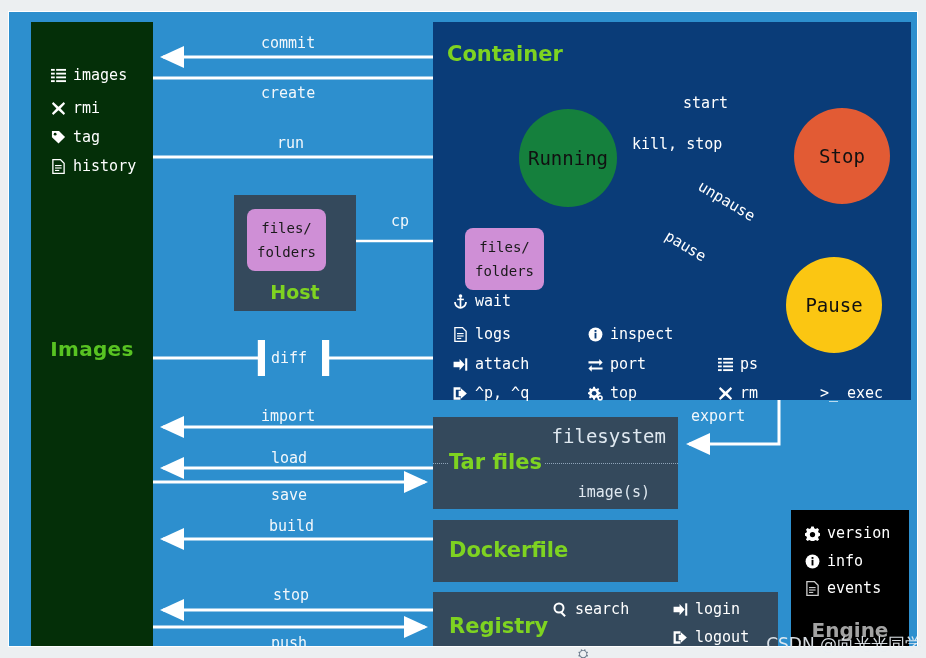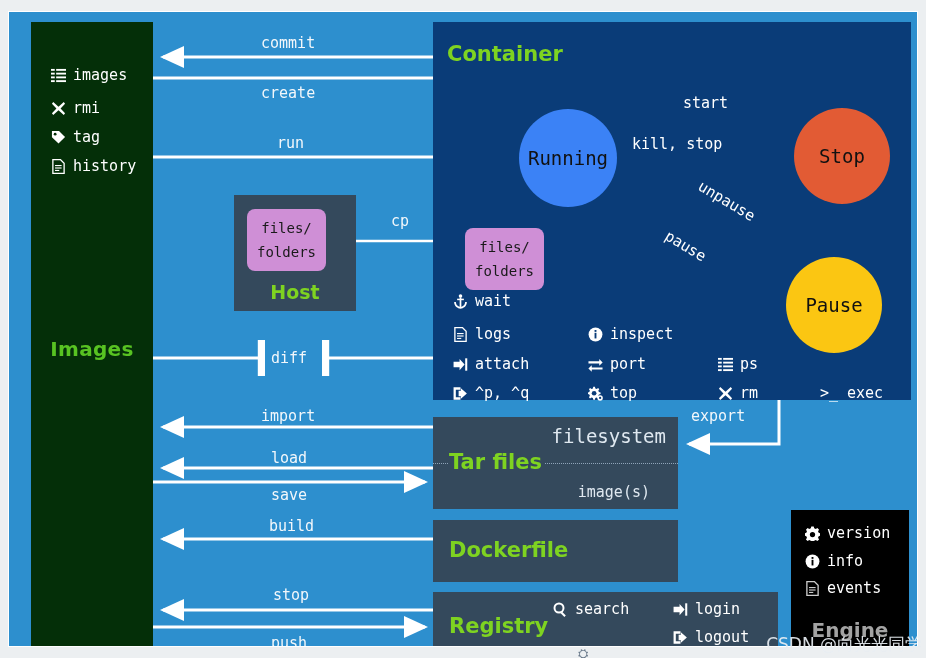--- a/index.html
+++ b/index.html
@@ -196,21 +196,21 @@
   .circle {
     position: absolute;
     border-radius: 50%;
     display: flex;
     align-items: center;
     justify-content: center;
     color: #111111;
     font-size: 19px;
     font-family: "DejaVu Sans Mono", monospace;
   }
-  #c-running { left: 510px; top: 97px;  width: 98px; height: 98px; background: #3b82f6; }
+  #c-running { left: 510px; top: 97px;  width: 98px; height: 98px; background: #15803d; }
   #c-stop    { left: 785px; top: 96px;  width: 96px; height: 96px; background: #e25b34; }
   #c-pause   { left: 777px; top: 245px; width: 96px; height: 96px; background: #fbc612; }
 
   
   .elabel {
     position: absolute;
     color: #f2f7fb;
     font-size: 15px;
     white-space: nowrap;
   }

